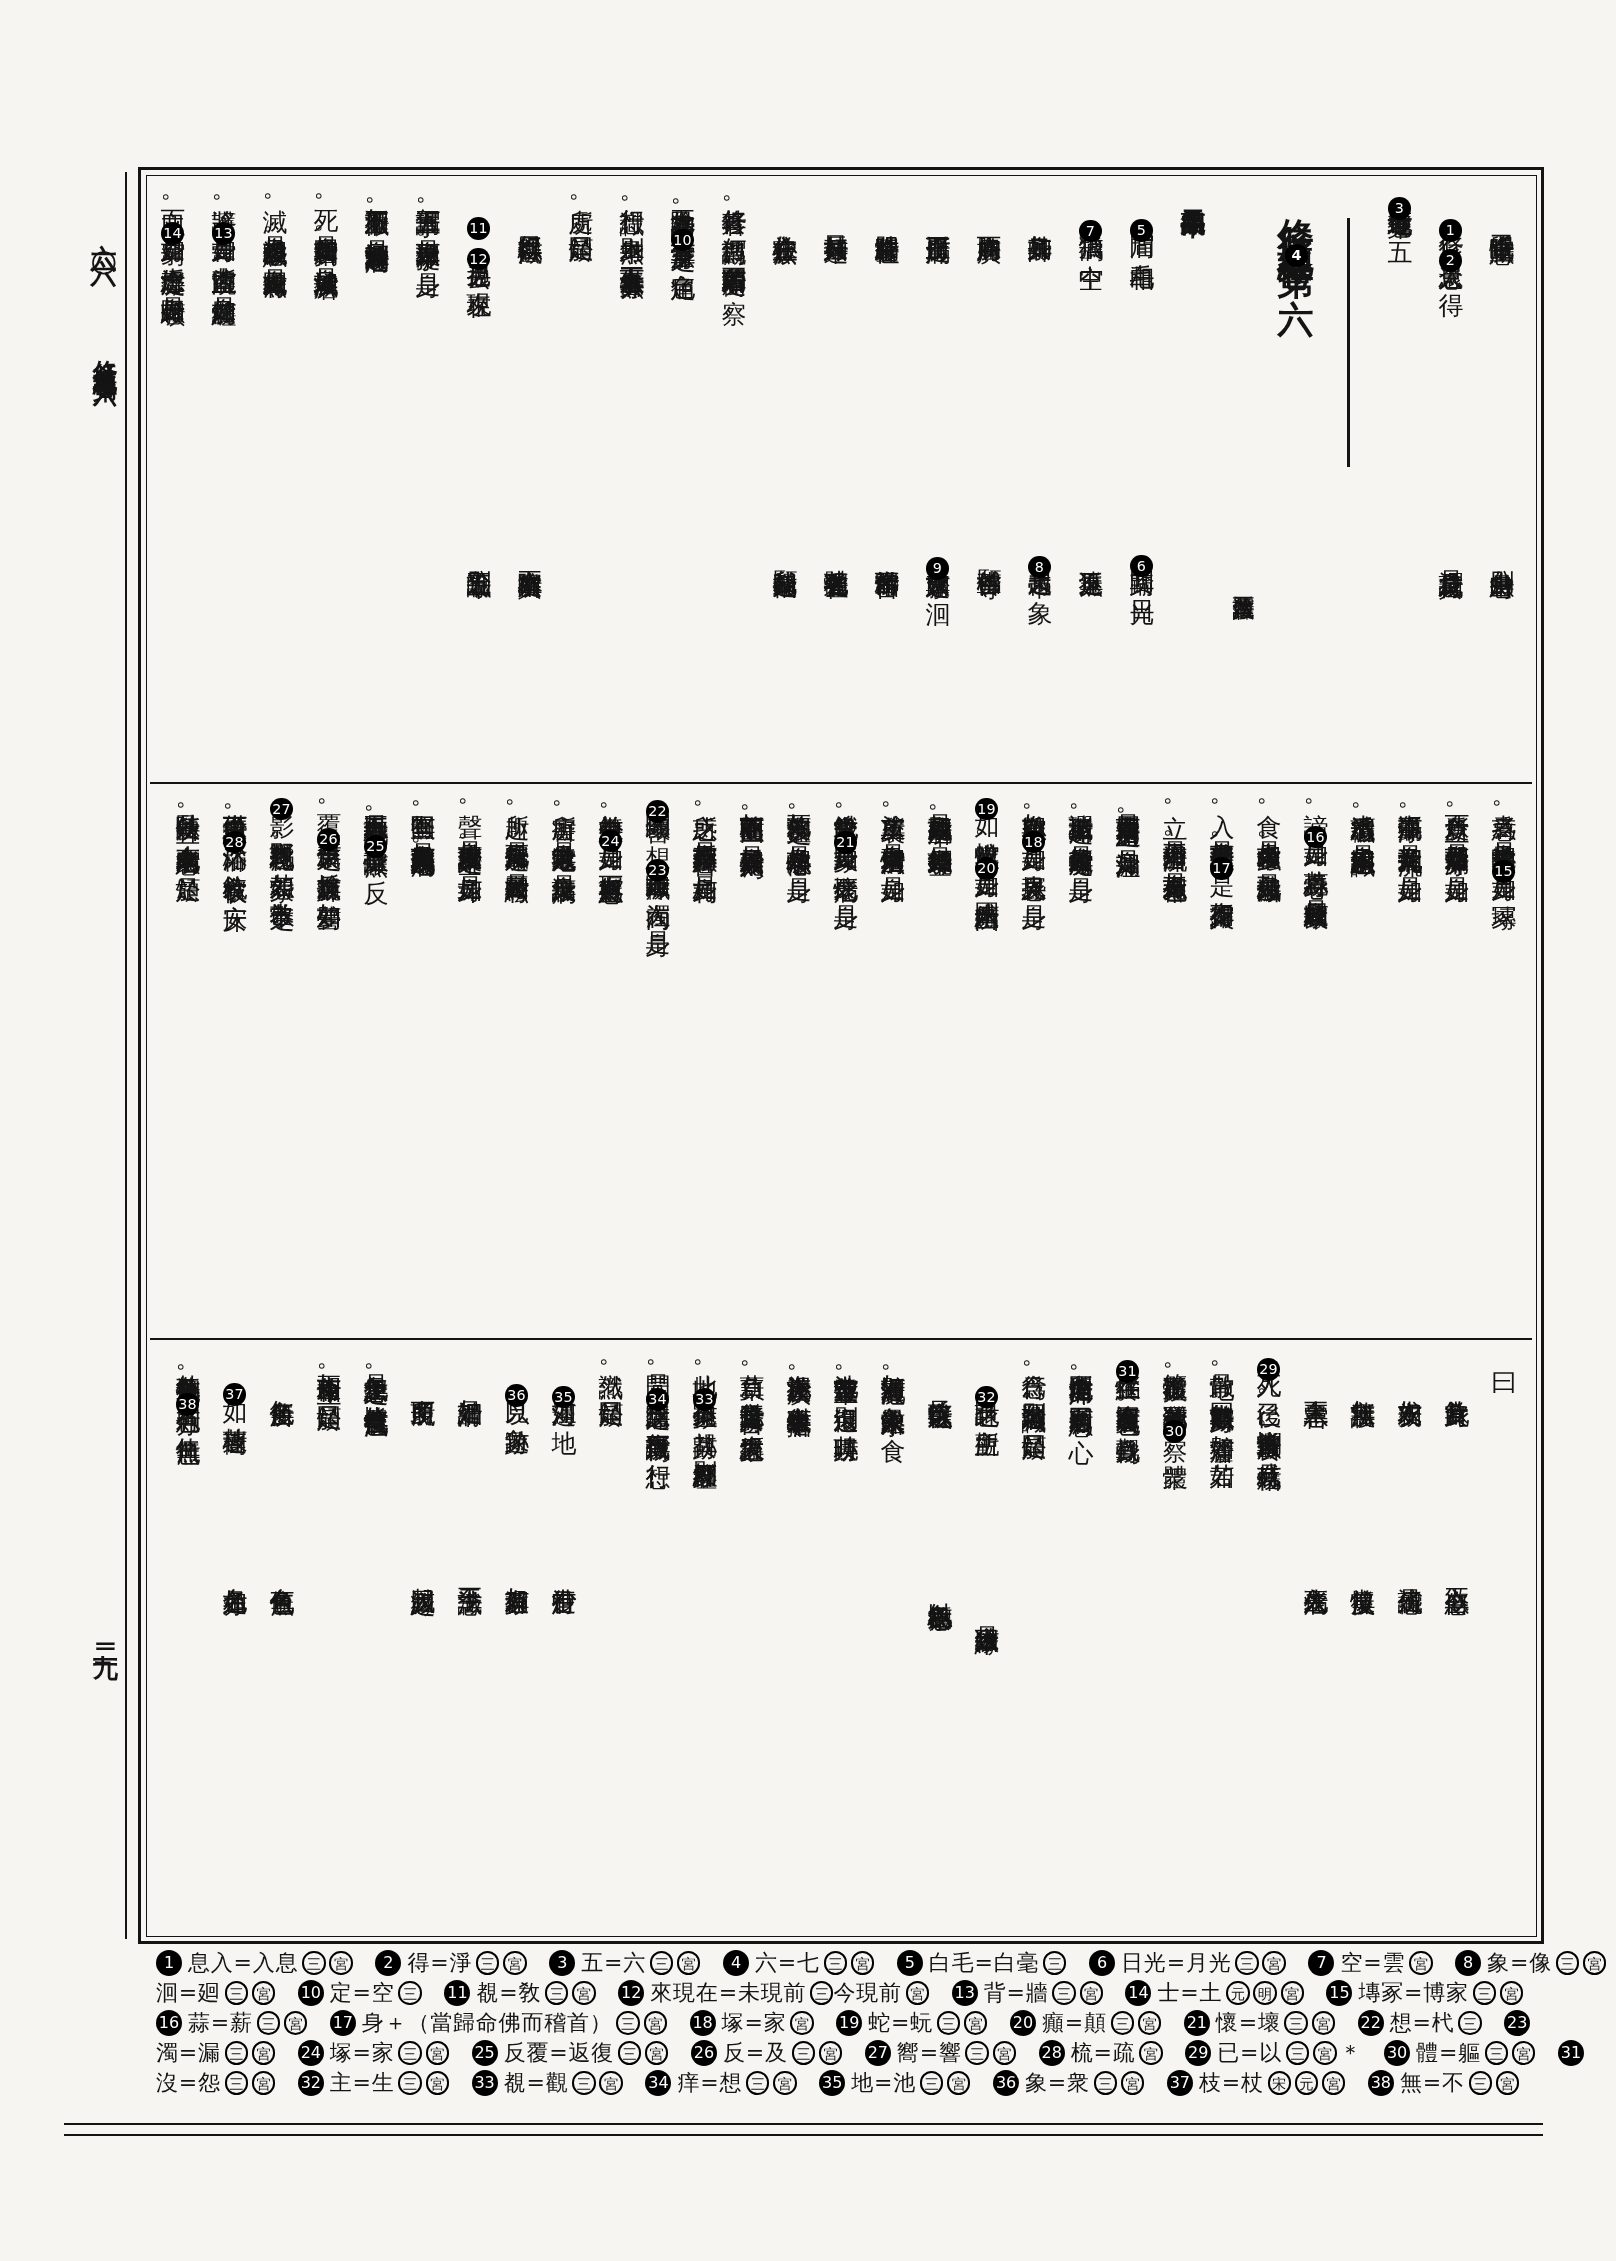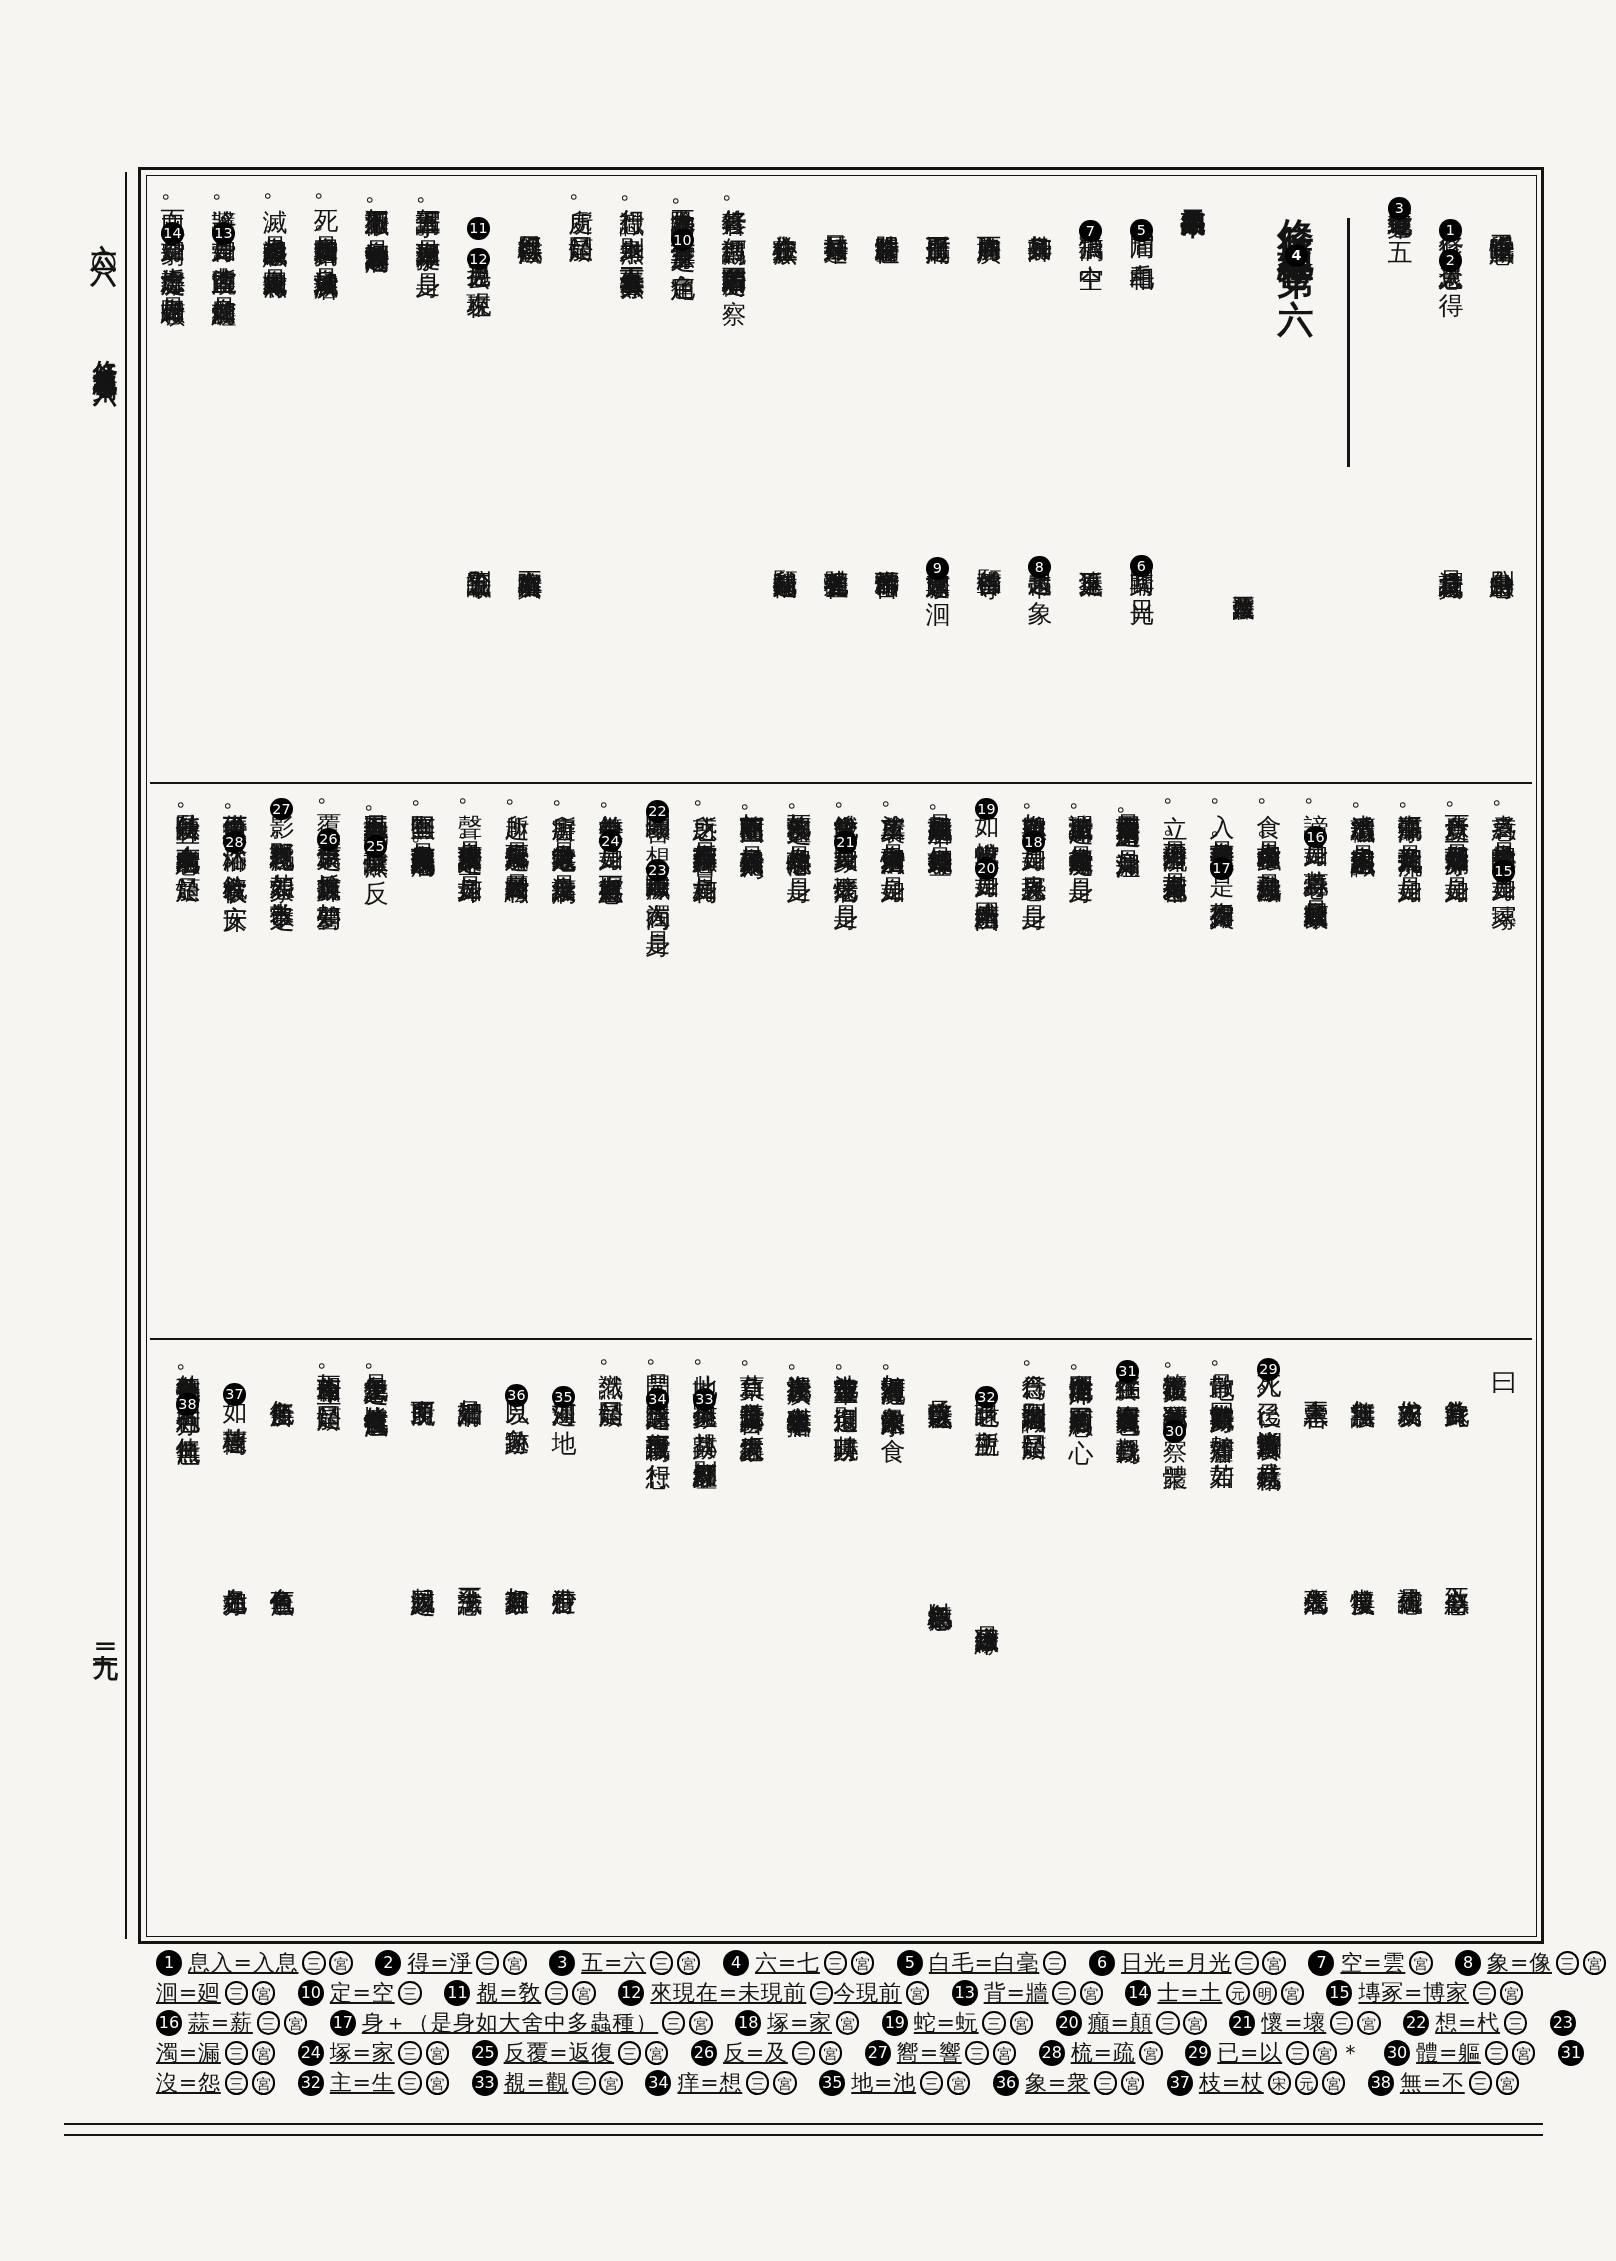--- a/index.html
+++ b/index.html
@@ -36,21 +36,21 @@
   .note{display:inline-block;width:22.6px;height:22.6px;border-radius:50%;background:#000;color:#fff;
         font-size:14.3px;line-height:22.6px;text-align:center;writing-mode:horizontal-tb;
         letter-spacing:0;font-family:"DejaVu Sans","Liberation Sans",sans-serif;margin:2.3px 0;}
   
   #footnotes{left:156px;top:1948px;width:1384px;font-size:22px;}
   .fnrow{display:flex;align-items:center;height:30px;white-space:nowrap;}
   .fntoken{display:flex;align-items:center;margin-right:22.6px;}
   .fnnum{flex:none;width:26px;height:26px;border-radius:50%;background:#000;color:#fff;font-size:16px;
          line-height:26px;text-align:center;font-family:"DejaVu Sans","Liberation Sans",sans-serif;
          margin-right:6px;}
-  .fntext{letter-spacing:0.8px;text-decoration:underline;}
+  .fntext{letter-spacing:0.8px;}
   .fned{flex:none;width:23.4px;height:23.4px;border-radius:50%;border:2.3px solid #000;font-size:14.3px;
         line-height:23.4px;text-align:center;margin-left:3.8px;box-sizing:border-box;}
   .fnsuffix{margin-left:3px;}
   
   .botline{left:64px;width:1479px;height:2.3px;background:#141414;}
   #bl1{top:2123px;} #bl2{top:2134px;}
 </style>
 </head>
 <body>
 
@@ -254,21 +254,21 @@
     </div>
     <div class="fnrow">
       <span class="fntoken">
         <span class="fnnum">16</span>
         <span class="fntext">蒜=薪</span>
         <span class="fned">三</span>
         <span class="fned">宮</span>
       </span>
       <span class="fntoken">
         <span class="fnnum">17</span>
-        <span class="fntext">身＋（是身如大舍中多蟲種）</span>
+        <span class="fntext">身＋（當歸命佛而稽首）</span>
         <span class="fned">三</span>
         <span class="fned">宮</span>
       </span>
       <span class="fntoken">
         <span class="fnnum">18</span>
         <span class="fntext">塚=家</span>
         <span class="fned">宮</span>
       </span>
       <span class="fntoken">
         <span class="fnnum">19</span>

